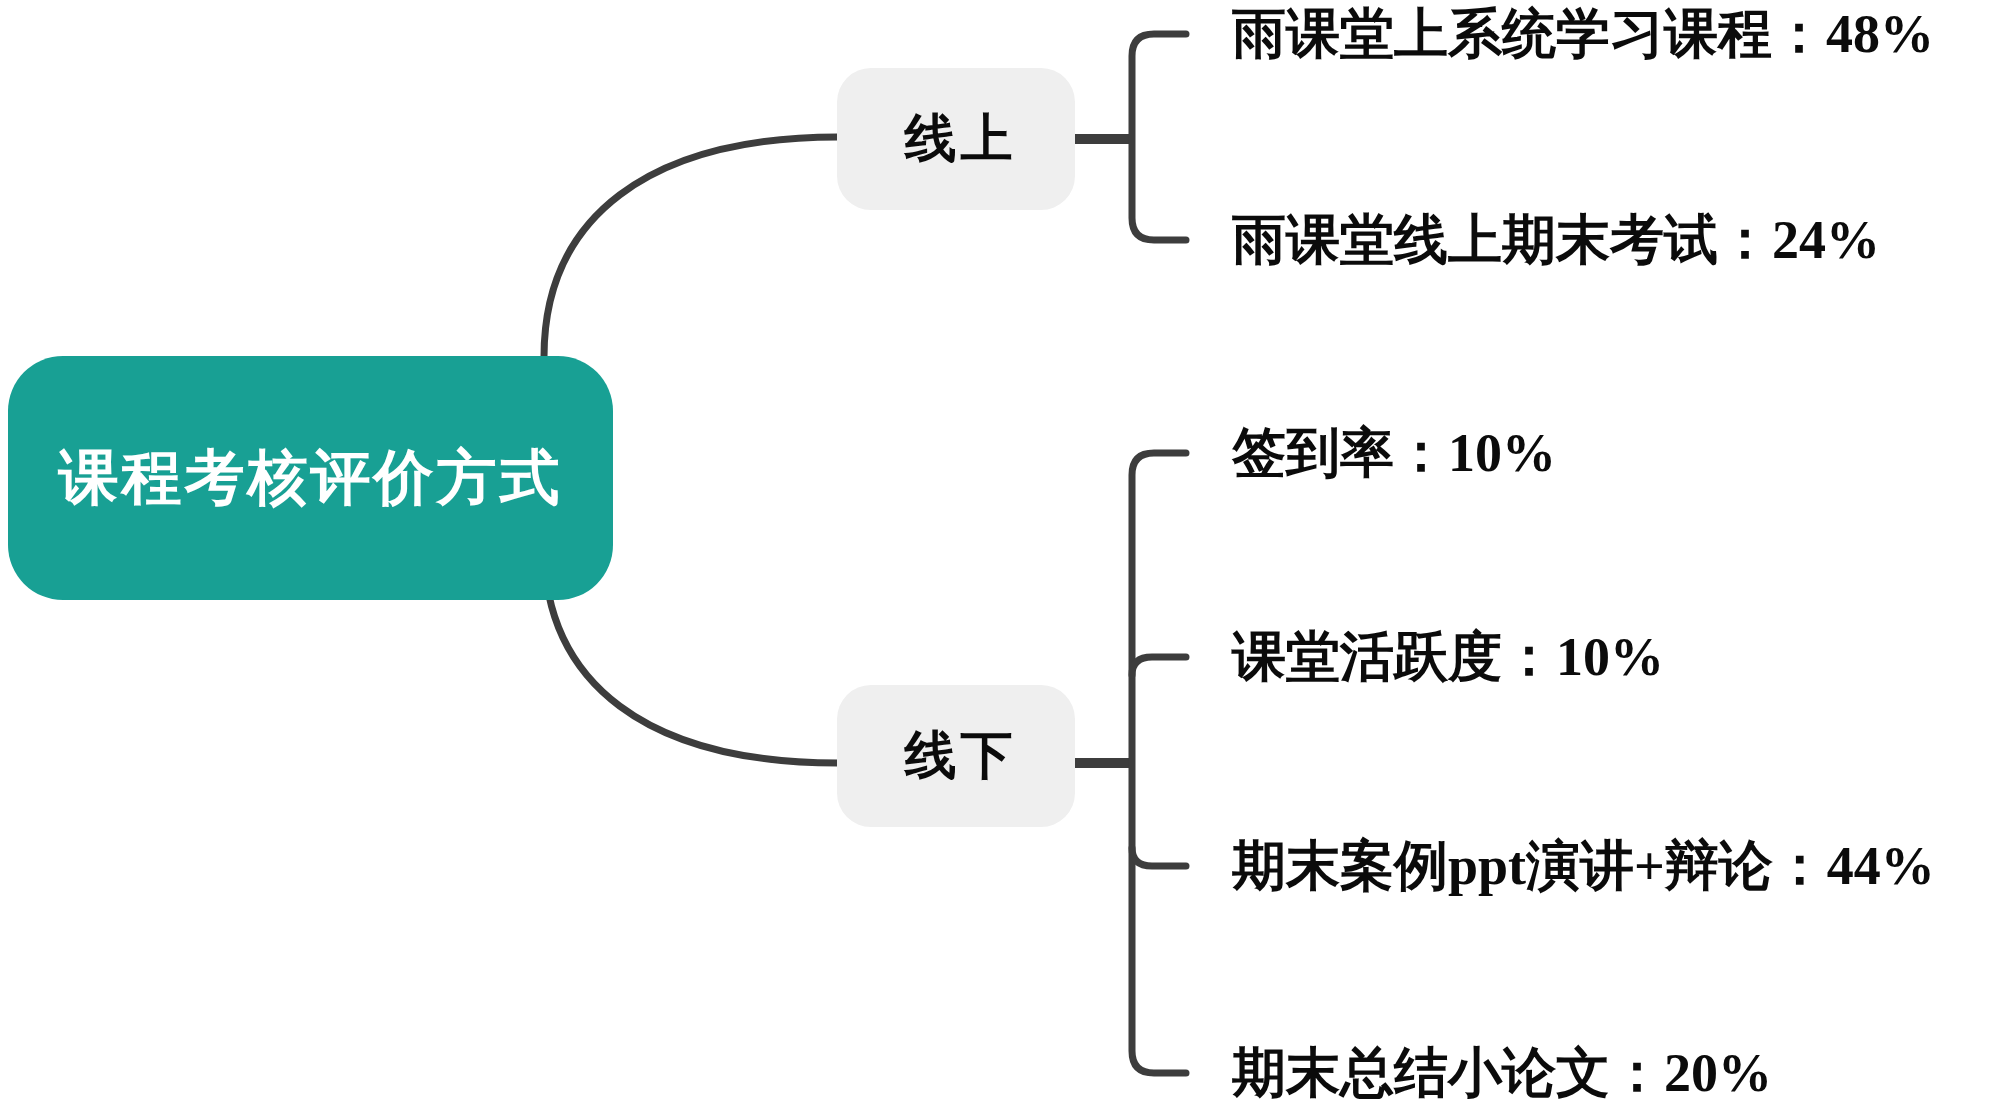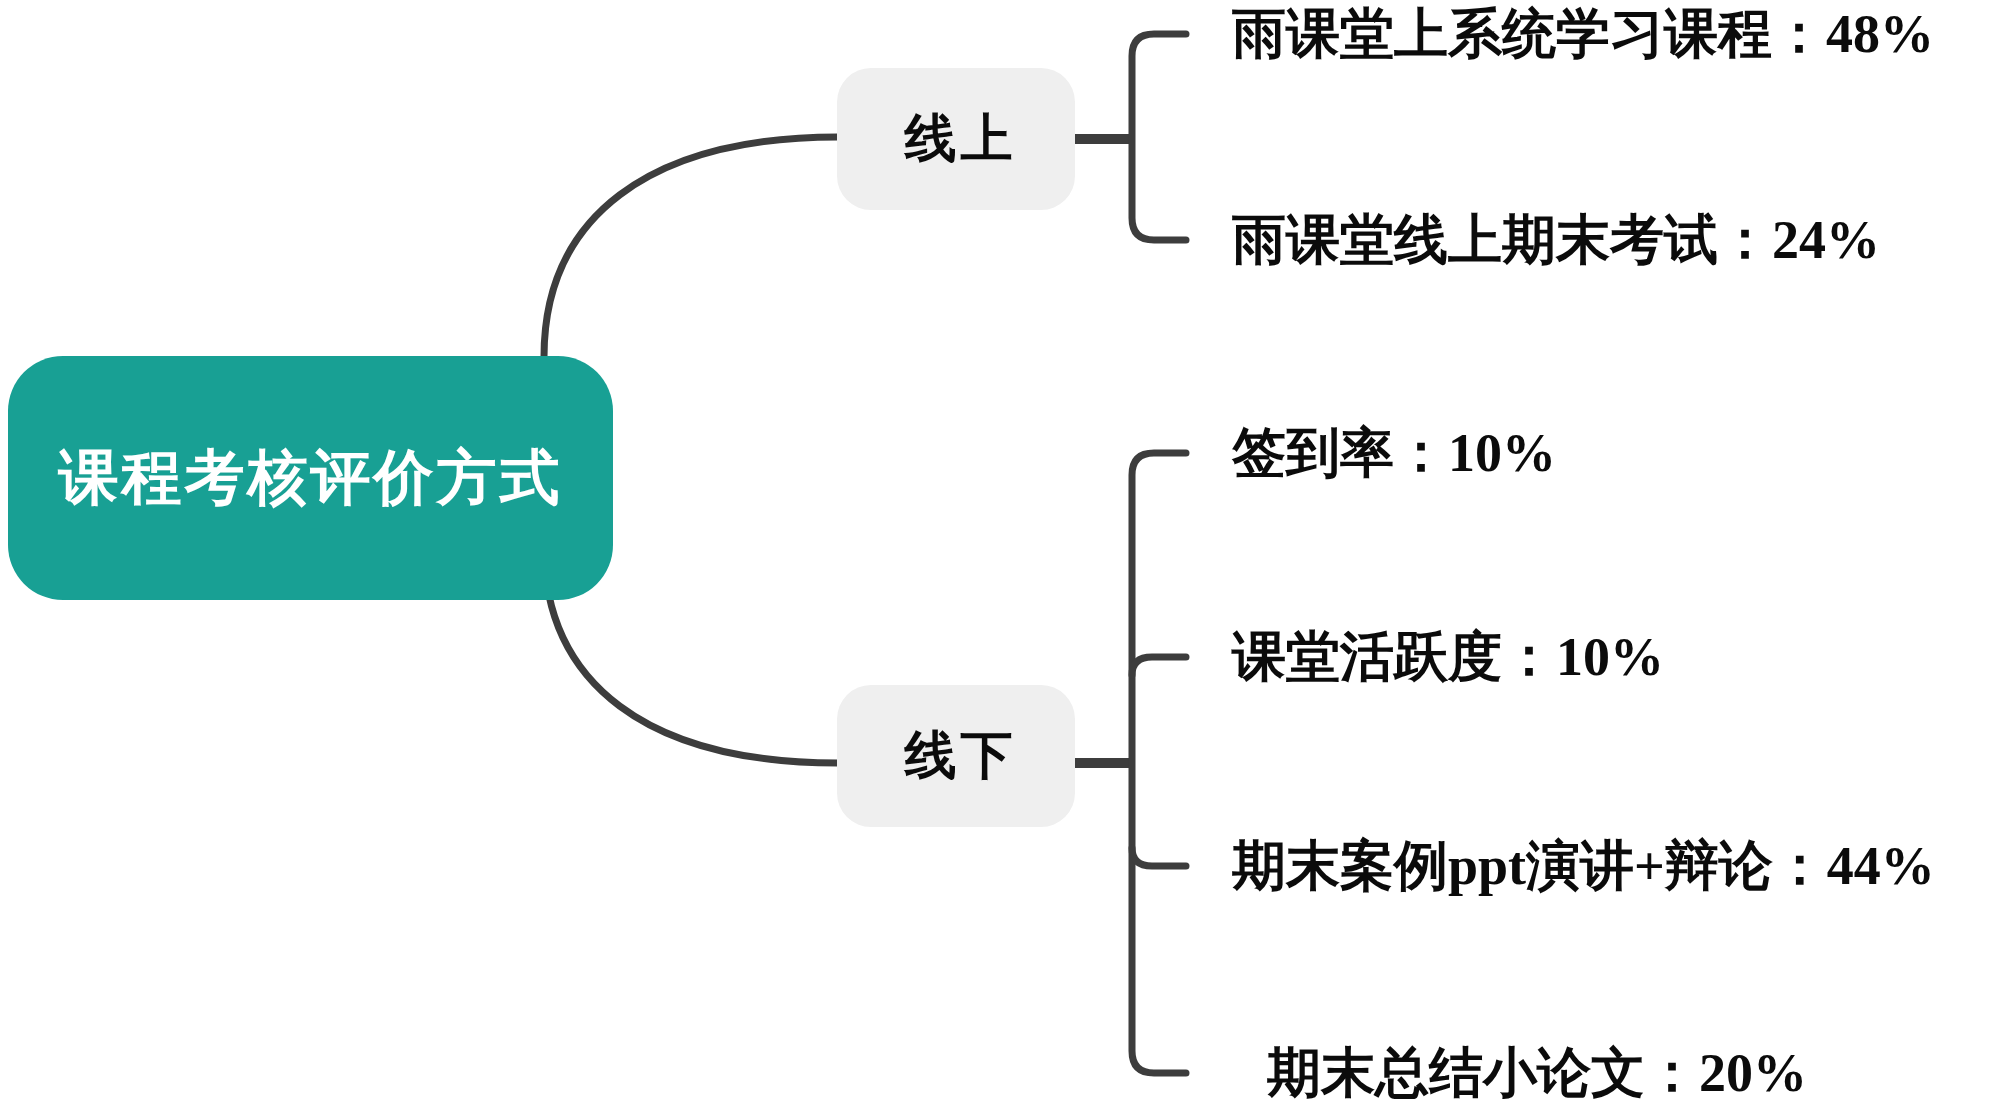--- a/index.html
+++ b/index.html
@@ -72,21 +72,21 @@
     color: var(--leaf-text, #0b0b0b);
     font-size: 54px;
     font-weight: bold;
     white-space: nowrap;
   }
   .leaf-online-0  { top: 4px;    }
   .leaf-online-1  { top: 210px;  }
   .leaf-offline-0 { top: 423px;  }
   .leaf-offline-1 { top: 627px;  }
   .leaf-offline-2 { top: 836px;  }
-  .leaf-offline-3 { top: 1043px; margin-left: 35px; }
+  .leaf-offline-3 { top: 1043px; }
 </style>
 </head>
 <body>
 
 <div class="canvas">
 
   <svg class="connector-layer" viewBox="0 0 2000 1117" aria-hidden="true">
     <path class="edge curve" d="M 544 357 C 544 218 648 137 838 137"></path>
     <path class="edge curve" d="M 544 545 C 544 684 648 763 838 763"></path>
 

